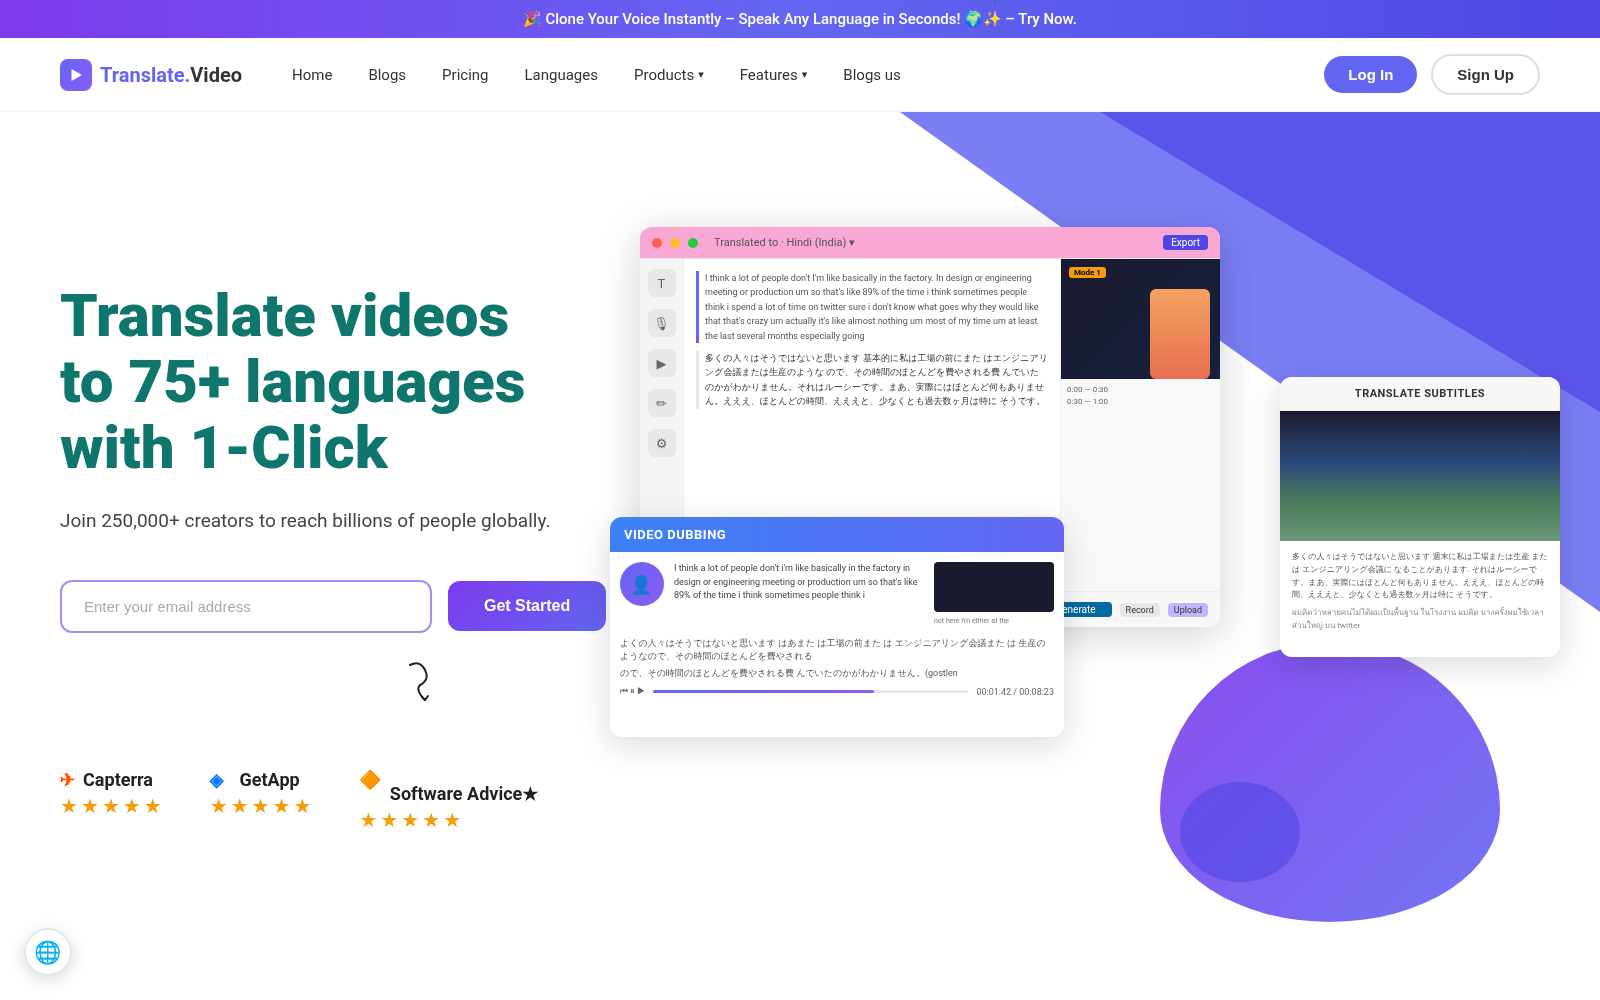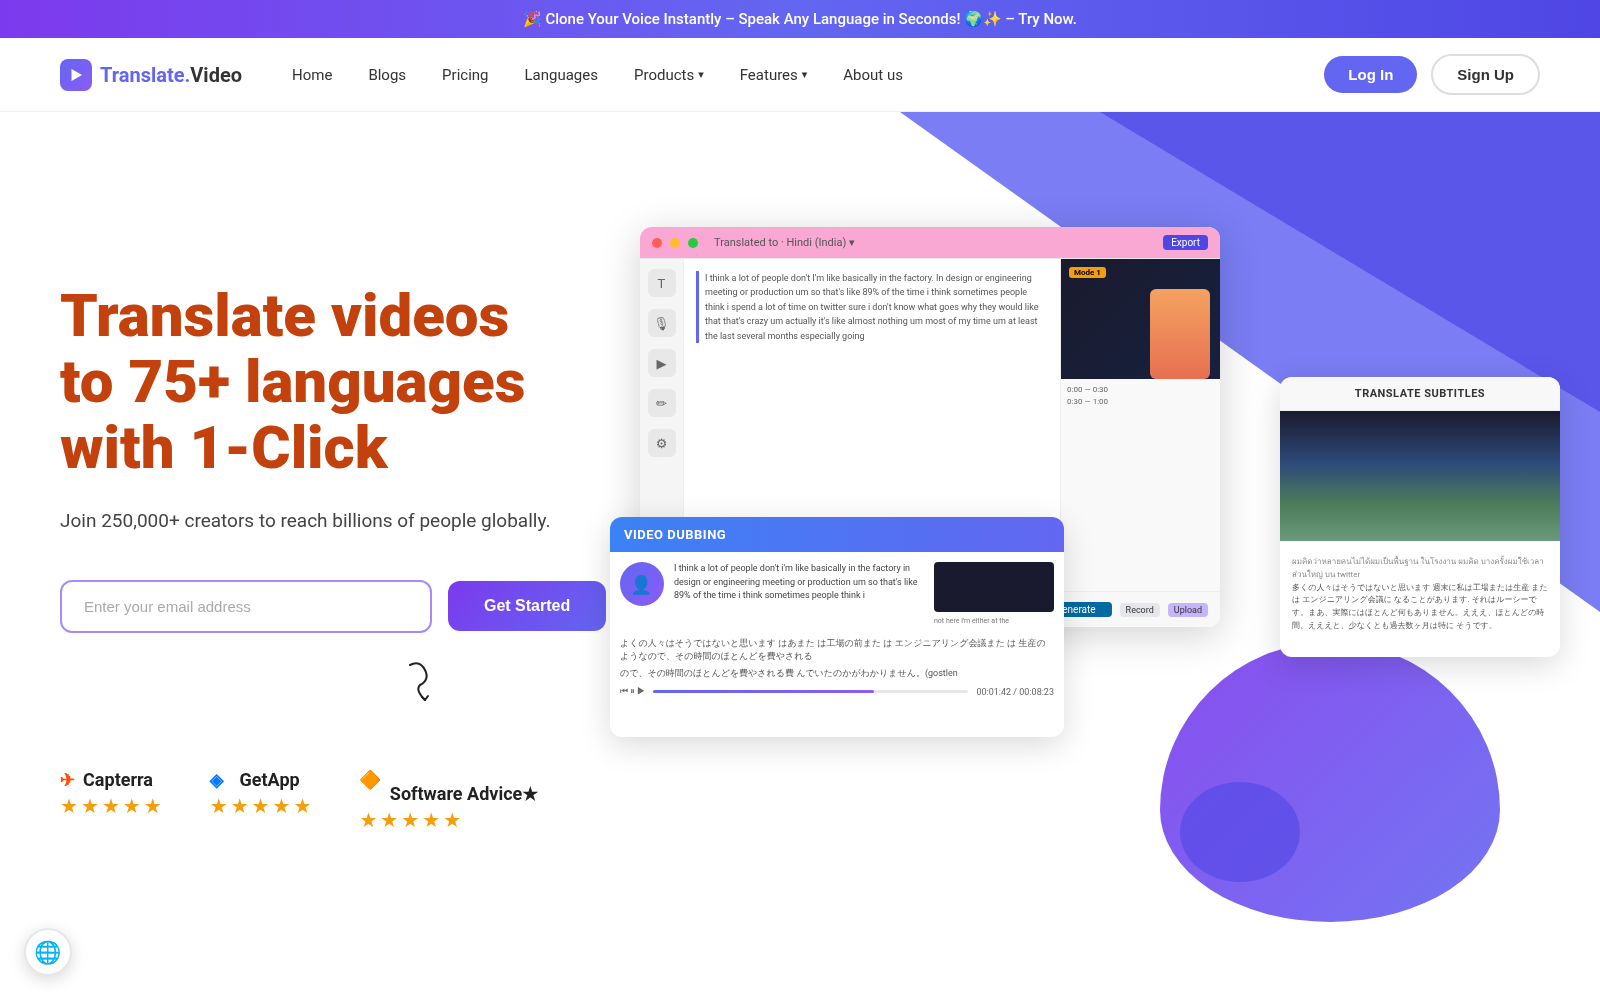--- a/index.html
+++ b/index.html
@@ -114,21 +114,21 @@
 
     .hero-content {
       flex: 0 0 580px;
       z-index: 2;
       padding-top: 20px;
     }
     .hero-title {
       font-size: 60px;
       font-weight: 900;
       line-height: 1.1;
-      color: #c2410c;
+      color: #0f766e;
       margin-bottom: 28px;
     }
     .hero-subtitle {
       font-size: 19px;
       color: #444;
       margin-bottom: 48px;
       font-weight: 400;
     }
     .hero-cta {
       display: flex;
@@ -504,21 +504,21 @@
     <a class="nav-link">Pricing</a>
     <a class="nav-link">Languages</a>
     <a class="nav-link">
       <span>Products</span>
       <span class="chevron">▾</span>
     </a>
     <a class="nav-link">
       <span>Features</span>
       <span class="chevron">▾</span>
     </a>
-    <a class="nav-link">About us</a>
+    <a class="nav-link">Blogs us</a>
   </div>
 
   <div class="nav-actions">
     <button class="btn-login">Log In</button>
     <button class="btn-signup">Sign Up</button>
   </div>
 </nav>
 
 <section class="hero">
 
@@ -605,20 +605,21 @@
       <div class="editor-body">
         <div class="editor-sidebar">
           <div class="sidebar-icon">T</div>
           <div class="sidebar-icon">🎙</div>
           <div class="sidebar-icon">▶</div>
           <div class="sidebar-icon">✏</div>
           <div class="sidebar-icon">⚙</div>
         </div>
         <div class="editor-main">
           <p style="font-size:9px;color:#555;border-left:3px solid #6366f1;padding-left:6px;">I think a lot of people don't I'm like basically in the factory. In design or engineering meeting or production um so that's like 89% of the time i think sometimes people think i spend a lot of time on twitter sure i don't know what goes why they would like that that's crazy um actually it's like almost nothing um most of my time um at least the last several months especially going</p>
+          <p style="font-size:9px;color:#333;border-left:3px solid #e5e7eb;padding-left:6px;margin-top:8px;">多くの人々はそうではないと思います 基本的に私は工場の前にまた はエンジニアリング会議または生産のような ので、その時間のほとんどを費やされる費 んでいたのかがわかりません。それはルーシーです。まあ、実際にはほとんど何もありません。えええ、ほとんどの時間、えええと、少なくとも過去数ヶ月は特に そうです。</p>
         </div>
         <div class="editor-right">
           <div class="video-thumb">
             <div style="position:absolute;left:0;top:0;right:0;bottom:0;background:linear-gradient(135deg,#1a1a2e,#16213e);"></div>
             <div class="video-thumb-person"></div>
             <div style="position:absolute;left:8px;top:8px;background:#f59e0b;color:#000;font-size:8px;padding:1px 5px;border-radius:3px;font-weight:700;">Mode 1</div>
           </div>
           <div style="padding:6px;font-size:8px;color:#666;">
             <div>0:00 — 0:30</div>
             <div style="margin-top:3px;">0:30 — 1:00</div>
@@ -657,22 +658,22 @@
         </div>
       </div>
     </div>
 
     <div class="subtitles-card">
       <div class="subtitles-header">TRANSLATE SUBTITLES</div>
       <div class="subtitles-image">
         <div class="subtitles-street"></div>
       </div>
       <div class="subtitles-text-overlay">
+        <div>多くの人々はそうではないと思います 週末に私は工場または生産 または エンジニアリング会議に なることがあります. それはルーシーです。まあ、実際にはほとんど何もありません。えええ、ほとんどの時間、えええと、少なくとも過去数ヶ月は特に そうです。</div>
         <div style="margin-top:5px;font-size:8px;color:#888;">ผมคิดว่าหลายคนไม่ได้ผมเป็นพื้นฐาน ในโรงงาน ผมคิด บางครั้งผมใช้เวลาส่วนใหญ่ บน twitter</div>
-        <div>多くの人々はそうではないと思います 週末に私は工場または生産 または エンジニアリング会議に なることがあります. それはルーシーです。まあ、実際にはほとんど何もありません。えええ、ほとんどの時間、えええと、少なくとも過去数ヶ月は特に そうです。</div>
       </div>
     </div>
 
   </div>
 </section>
 
 <div class="globe-btn">
   <span>🌐</span>
 </div>
 

